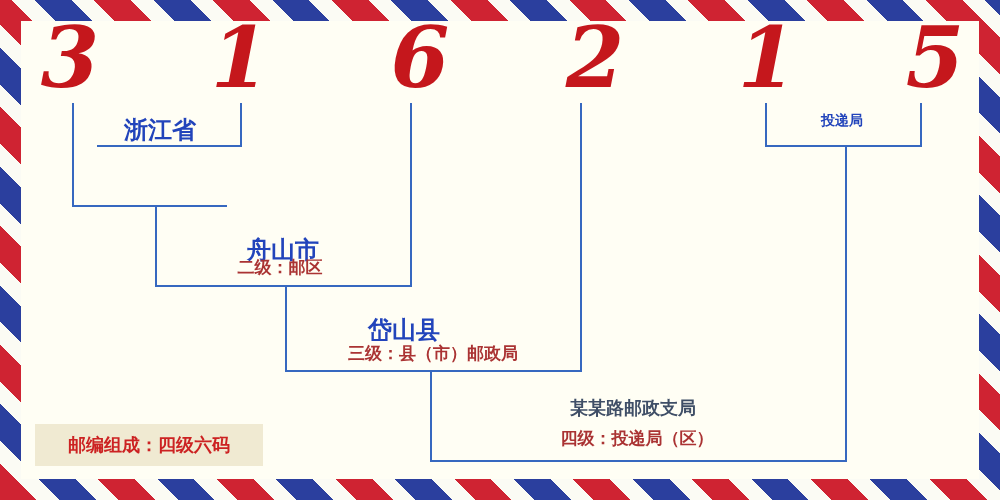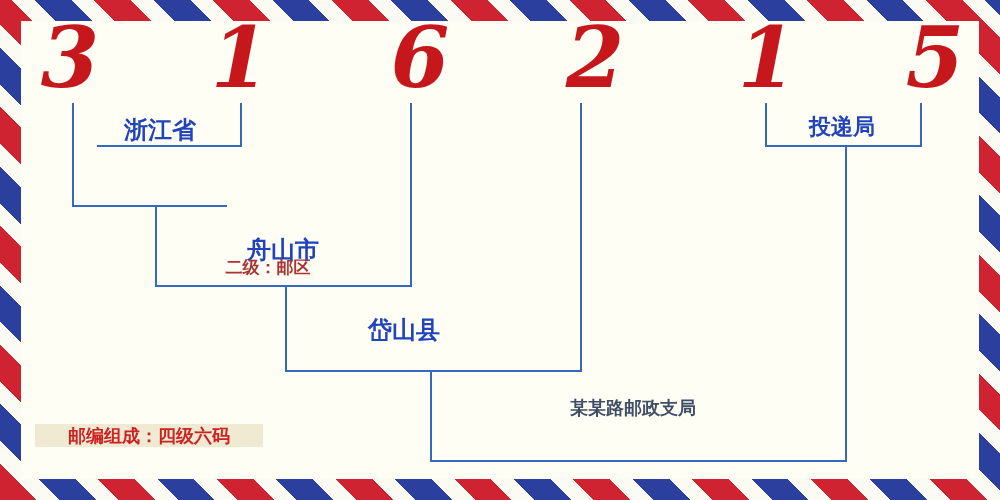--- a/index.html
+++ b/index.html
@@ -60,32 +60,32 @@
     transform: translateX(-50%);
     font-size: 18px;
     font-weight: bold;
     color: #3f4e66;
     white-space: nowrap;
     font-family: Liberation Serif, serif;
   }
   .delivery {
     position: absolute;
     transform: translateX(-50%);
-    font-size: 22px;
+    font-size: 14px;
     font-weight: bold;
     color: #2244bb;
     white-space: nowrap;
     font-family: Liberation Serif, serif;
   }
   .badge {
     position: absolute;
     left: 35px;
     top: 424px;
     width: 228px;
-    height: 23px;
+    height: 42px;
     background: #f0ead2;
     display: flex;
     align-items: center;
     justify-content: center;
     font-size: 18px;
     font-weight: bold;
     color: #cc2222;
     white-space: nowrap;
   }
 </style>
@@ -118,24 +118,26 @@
   <div class="vline" style="left:765px; top:103px; height:42px"></div>
   <div class="vline" style="left:920px; top:103px; height:42px"></div>
   <div class="hline" style="left:765px; top:145px; width:157px"></div>
   <div class="vline" style="left:845px; top:145px; height:315px"></div>
   <div class="vline" style="left:430px; top:370px; height:90px"></div>
   <div class="hline" style="left:430px; top:460px; width:417px"></div>
 
   <span class="place" style="left:160px; top:114px">浙江省</span>
 
   <span class="place" style="left:283px; top:234px">舟山市</span>
-  <span class="desc" style="left:268px; top:256px">二级：邮区</span>
+  <span class="desc" style="left:280px; top:256px">二级：邮区</span>
 
   <span class="place" style="left:404px; top:314px">岱山县</span>
+  <span class="desc" style="left:433px; top:342px">三级：县（市）邮政局</span>
 
   <span class="branch-name" style="left:633px; top:396px">某某路邮政支局</span>
+  <span class="desc" style="left:637px; top:427px">四级：投递局（区）</span>
 
   <span class="delivery" style="left:842px; top:112px">投递局</span>
 
   <div class="badge">
     <span>邮编组成：四级六码</span>
   </div>
 </div>
 
 </body></html>

